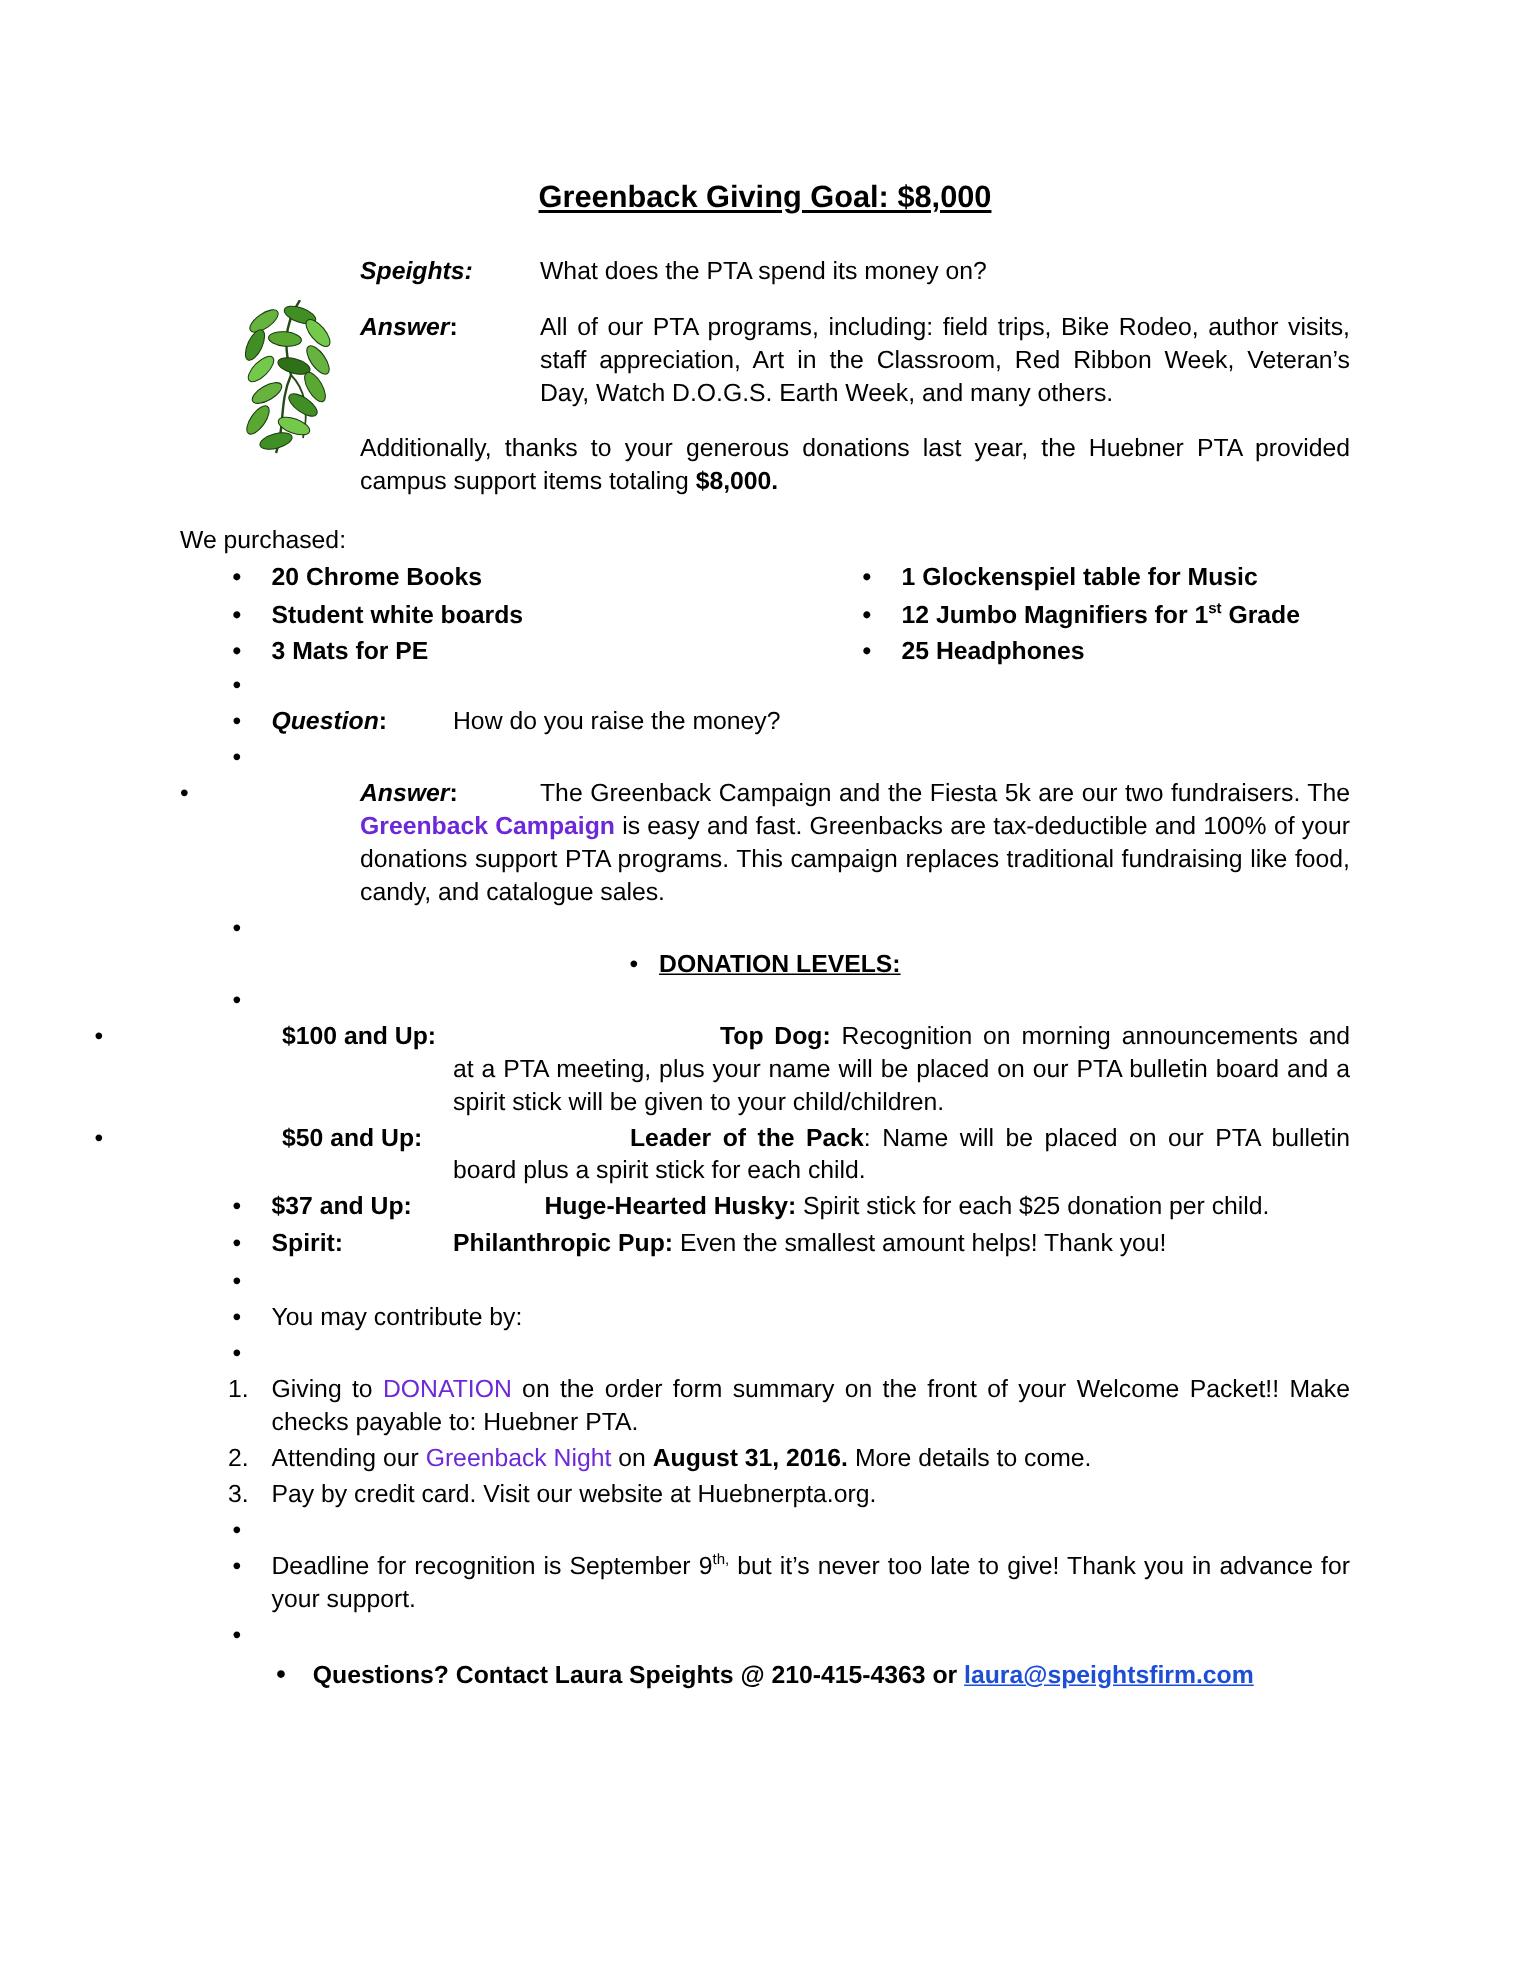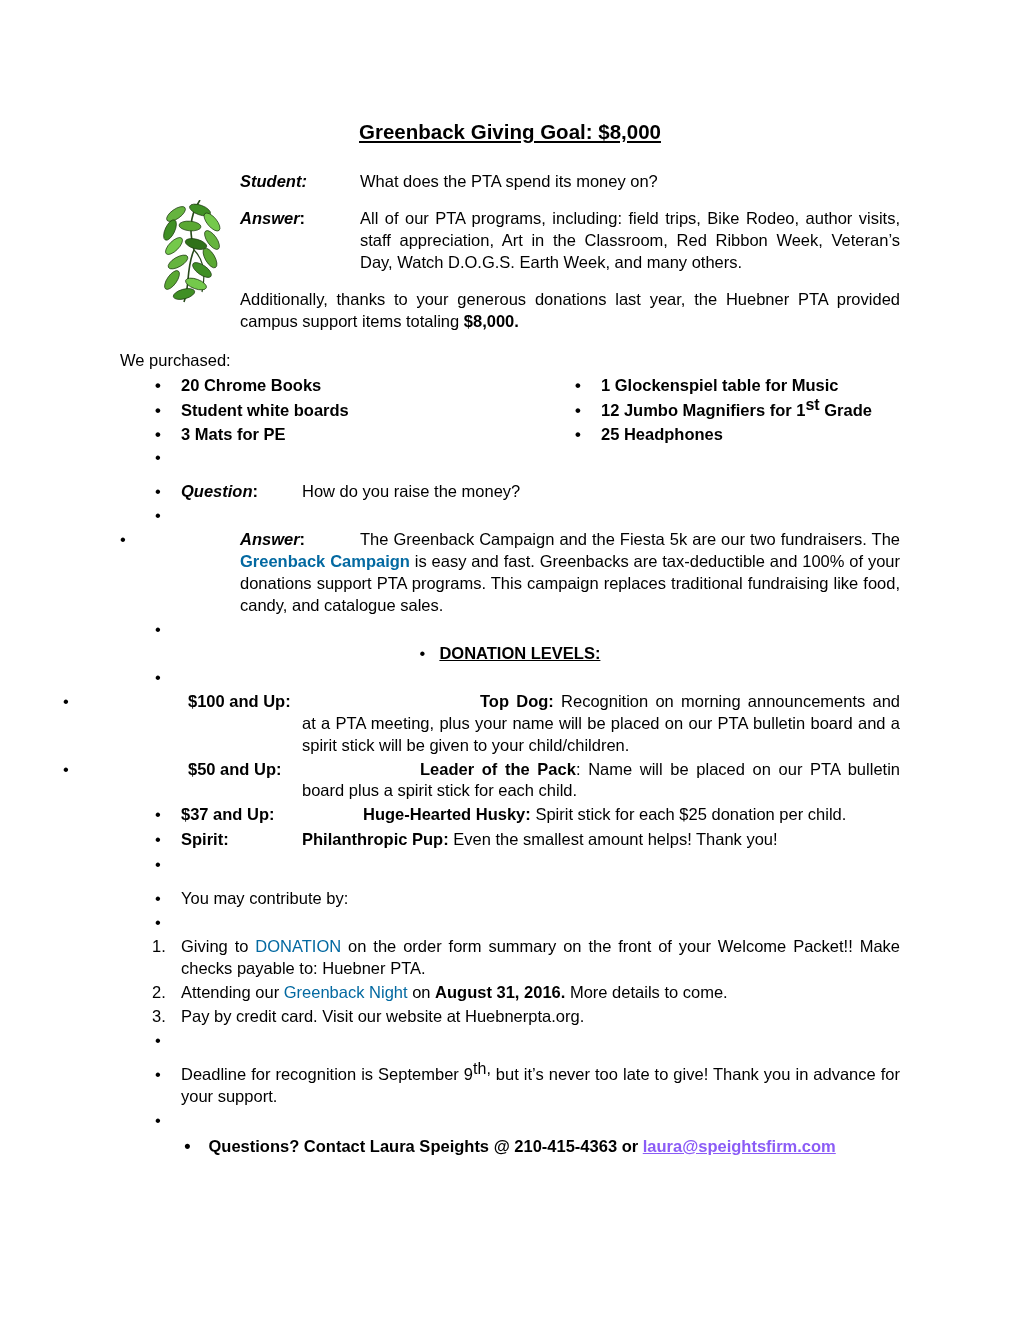--- a/index.html
+++ b/index.html
@@ -8,22 +8,22 @@
     width:1020px;height:1320px;
     background:#ffffff;
     box-sizing:border-box;
     padding:118px 120px 0 120px;
     font-family:Liberation Sans, sans-serif;
     font-size:16.5px;line-height:1.33;color:#000;
     margin:0 auto;
   }
   p{margin:0;}
   b{font-weight:bold;}
-  sup{font-size:16px;line-height:0;}
-  .green{color:#0369a1;}
+  sup{font-size:10px;line-height:0;}
+  .green{color:#6d28d9;}
   .title{
     font-size:20.5px;font-weight:bold;text-align:center;
     text-decoration:underline;margin:0 0 26px 0;
   }
   
   .q1{margin-left:120px;margin-bottom:15px;}
   .lbl{display:inline-block;width:120px;font-weight:bold;text-indent:0;}
   .lbl i{font-style:italic;}
   .a1{margin-left:240px;text-indent:-120px;text-align:justify;margin-bottom:15px;}
   .add{margin-left:120px;text-align:justify;margin-bottom:17px;}
@@ -33,21 +33,21 @@
   .wp{margin-bottom:1px;}
   .pgrid{display:grid;grid-template-columns:455px auto;line-height:1.5;}
   .bi1,.bi2{position:relative;font-weight:bold;}
   .bi1{padding-left:61px;}
   .bi2{padding-left:26px;}
   .bi1::before{content:"•";position:absolute;left:35px;}
   .bi2::before{content:"•";position:absolute;left:0;}
   
   .eb{position:relative;height:24px;}
   .eb::before{content:"•";position:absolute;left:35px;}
-  .li-row{position:relative;margin-left:61px;margin-bottom:2px;margin-top:10px;}
+  .li-row{position:relative;margin-left:61px;margin-bottom:2px;}
   .li-row::before{content:"•";position:absolute;left:-26px;}
   .lbl2{display:inline-block;width:121px;font-weight:bold;}
   .lbl2 i{font-style:italic;}
   
   .a2{position:relative;margin-left:120px;text-align:justify;margin-bottom:2px;}
   .a2::before{content:"•";position:absolute;left:-120px;}
   
   .dh{text-align:center;margin-bottom:2px;}
   .dbul::before{content:"•";}
   .dbul{margin-right:14px;}
@@ -63,21 +63,21 @@
   .amt25{width:182px;}
   .amtOth{width:121px;}
   
   .nrow{position:relative;margin-left:61px;text-align:justify;margin-bottom:2px;}
   .num{position:absolute;left:-29px;top:0;}
   .just{text-align:justify;}
   
   .contact{text-align:center;font-weight:bold;margin-top:1px;}
   .cbul::before{content:"•";}
   .cbul{margin-right:18px;font-size:18px;}
-  a.mail{color:#8b5cf6;text-decoration:underline;font-weight:bold;}
+  a.mail{color:#1d4ed8;text-decoration:underline;font-weight:bold;}
 </style>
 </head>
 <body>
 
 <div class="doc">
 
   <div class="clipart">
     <svg viewBox="0 0 66 104" width="66" height="104">
       <path d="M40 0 C28 18 30 34 34 50 C26 68 30 86 24 102" stroke="#27491a" stroke-width="1.6" fill="none"></path>
       <path d="M34 50 C44 60 46 74 42 92" stroke="#27491a" stroke-width="1.2" fill="none"></path>
@@ -94,21 +94,21 @@
       <ellipse cx="42" cy="70" rx="11" ry="4.8" transform="rotate(35 42 70)" fill="#3f8f24" stroke="#1c3a10" stroke-width="0.7"></ellipse>
       <ellipse cx="12" cy="80" rx="11" ry="4.8" transform="rotate(-55 12 80)" fill="#5aa832" stroke="#1c3a10" stroke-width="0.7"></ellipse>
       <ellipse cx="36" cy="84" rx="11" ry="4.8" transform="rotate(20 36 84)" fill="#74c94b" stroke="#1c3a10" stroke-width="0.7"></ellipse>
       <ellipse cx="24" cy="94" rx="11" ry="4.8" transform="rotate(-15 24 94)" fill="#3f8f24" stroke="#1c3a10" stroke-width="0.7"></ellipse>
     </svg>
   </div>
 
   <h1 class="title">Greenback Giving Goal:  $8,000</h1>
 
   <p class="q1">
-    <span class="lbl"><i>Student:</i></span><span>What does the PTA spend its money on?</span>
+    <span class="lbl"><i>Speights:</i></span><span>What does the PTA spend its money on?</span>
   </p>
 
   <p class="a1">
     <span class="lbl"><i>Answer</i><span>:</span></span><span>All of our PTA programs, including:  field trips, Bike Rodeo, author visits, staff appreciation, Art in the Classroom, Red Ribbon Week, Veteran’s Day, Watch D.O.G.S. Earth Week, and many others.</span>
   </p>
 
   <p class="add">
     <span>Additionally, thanks to your generous donations last year, the Huebner PTA provided campus support items totaling </span><b>$8,000.</b>
   </p>
 

